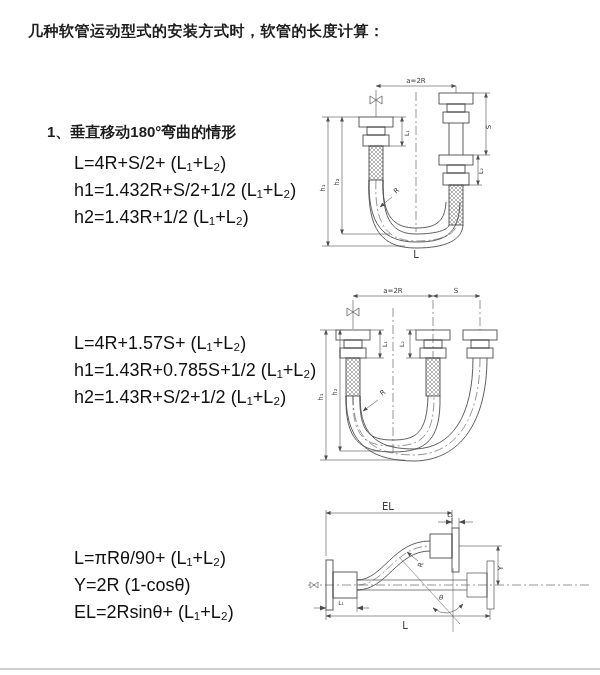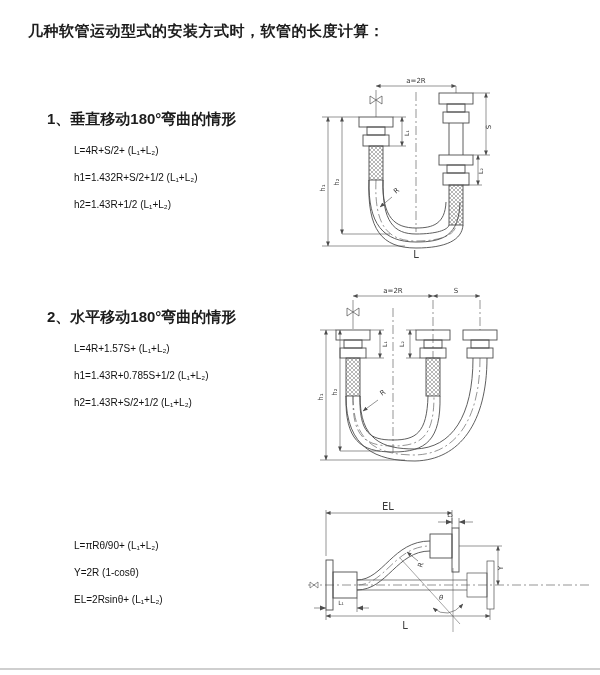--- a/index.html
+++ b/index.html
@@ -4,24 +4,24 @@
 <style>
   html,body{margin:0;padding:0;}
   body{
     width:600px;height:675px;position:relative;background:#ffffff;overflow:hidden;
     font-family:"Liberation Sans","DejaVu Sans",sans-serif;color:#1a1a1a;
   }
   .title{
     position:absolute;left:28px;top:22px;font-size:15px;font-weight:700;
     letter-spacing:.5px;color:#1c1c1c;white-space:nowrap;
   }
-  .sec{position:absolute;left:47px;}
+  .sec{position:absolute;left:47px;margin-top:13px;}
   .sec-heading{font-size:15px;font-weight:600;color:#1c1c1c;line-height:18px;white-space:nowrap;}
   .formulas{margin:9px 0 0 27px;}
-  .formula{font-size:10px;line-height:27px;color:#111;white-space:nowrap;}
+  .formula{font-size:18px;line-height:27px;color:#111;white-space:nowrap;}
   .diag{position:absolute;}
   svg text{font-family:"DejaVu Sans","Liberation Sans",sans-serif;font-size:7px;fill:#3a3a3a;}
   svg text.big{font-size:10px;}
   svg text.tiny{font-size:6px;}
   .bottom-rule{position:absolute;left:0;top:668px;width:600px;height:2px;background:#cfcfcf;}
 </style>
 </head>
 <body>
 
 <div>
@@ -31,21 +31,20 @@
   <section class="sec" style="top:110px">
     <div class="sec-heading">1、垂直移动180°弯曲的情形</div>
     <div class="formulas">
       <div class="formula">L=4R+S/2+ (L₁+L₂)</div>
       <div class="formula">h1=1.432R+S/2+1/2 (L₁+L₂)</div>
       <div class="formula">h2=1.43R+1/2 (L₁+L₂)</div>
     </div>
   </section>
 
   <section class="sec" style="top:308px">
-    <div class="sec-heading">2、水平移动180°弯曲的情形</div>
     <div class="formulas">
       <div class="formula">L=4R+1.57S+ (L₁+L₂)</div>
       <div class="formula">h1=1.43R+0.785S+1/2 (L₁+L₂)</div>
       <div class="formula">h2=1.43R+S/2+1/2 (L₁+L₂)</div>
     </div>
   </section>
 
   <section class="sec" style="top:523px">
     <div class="formulas">
       <div class="formula">L=πRθ/90+ (L₁+L₂)</div>

